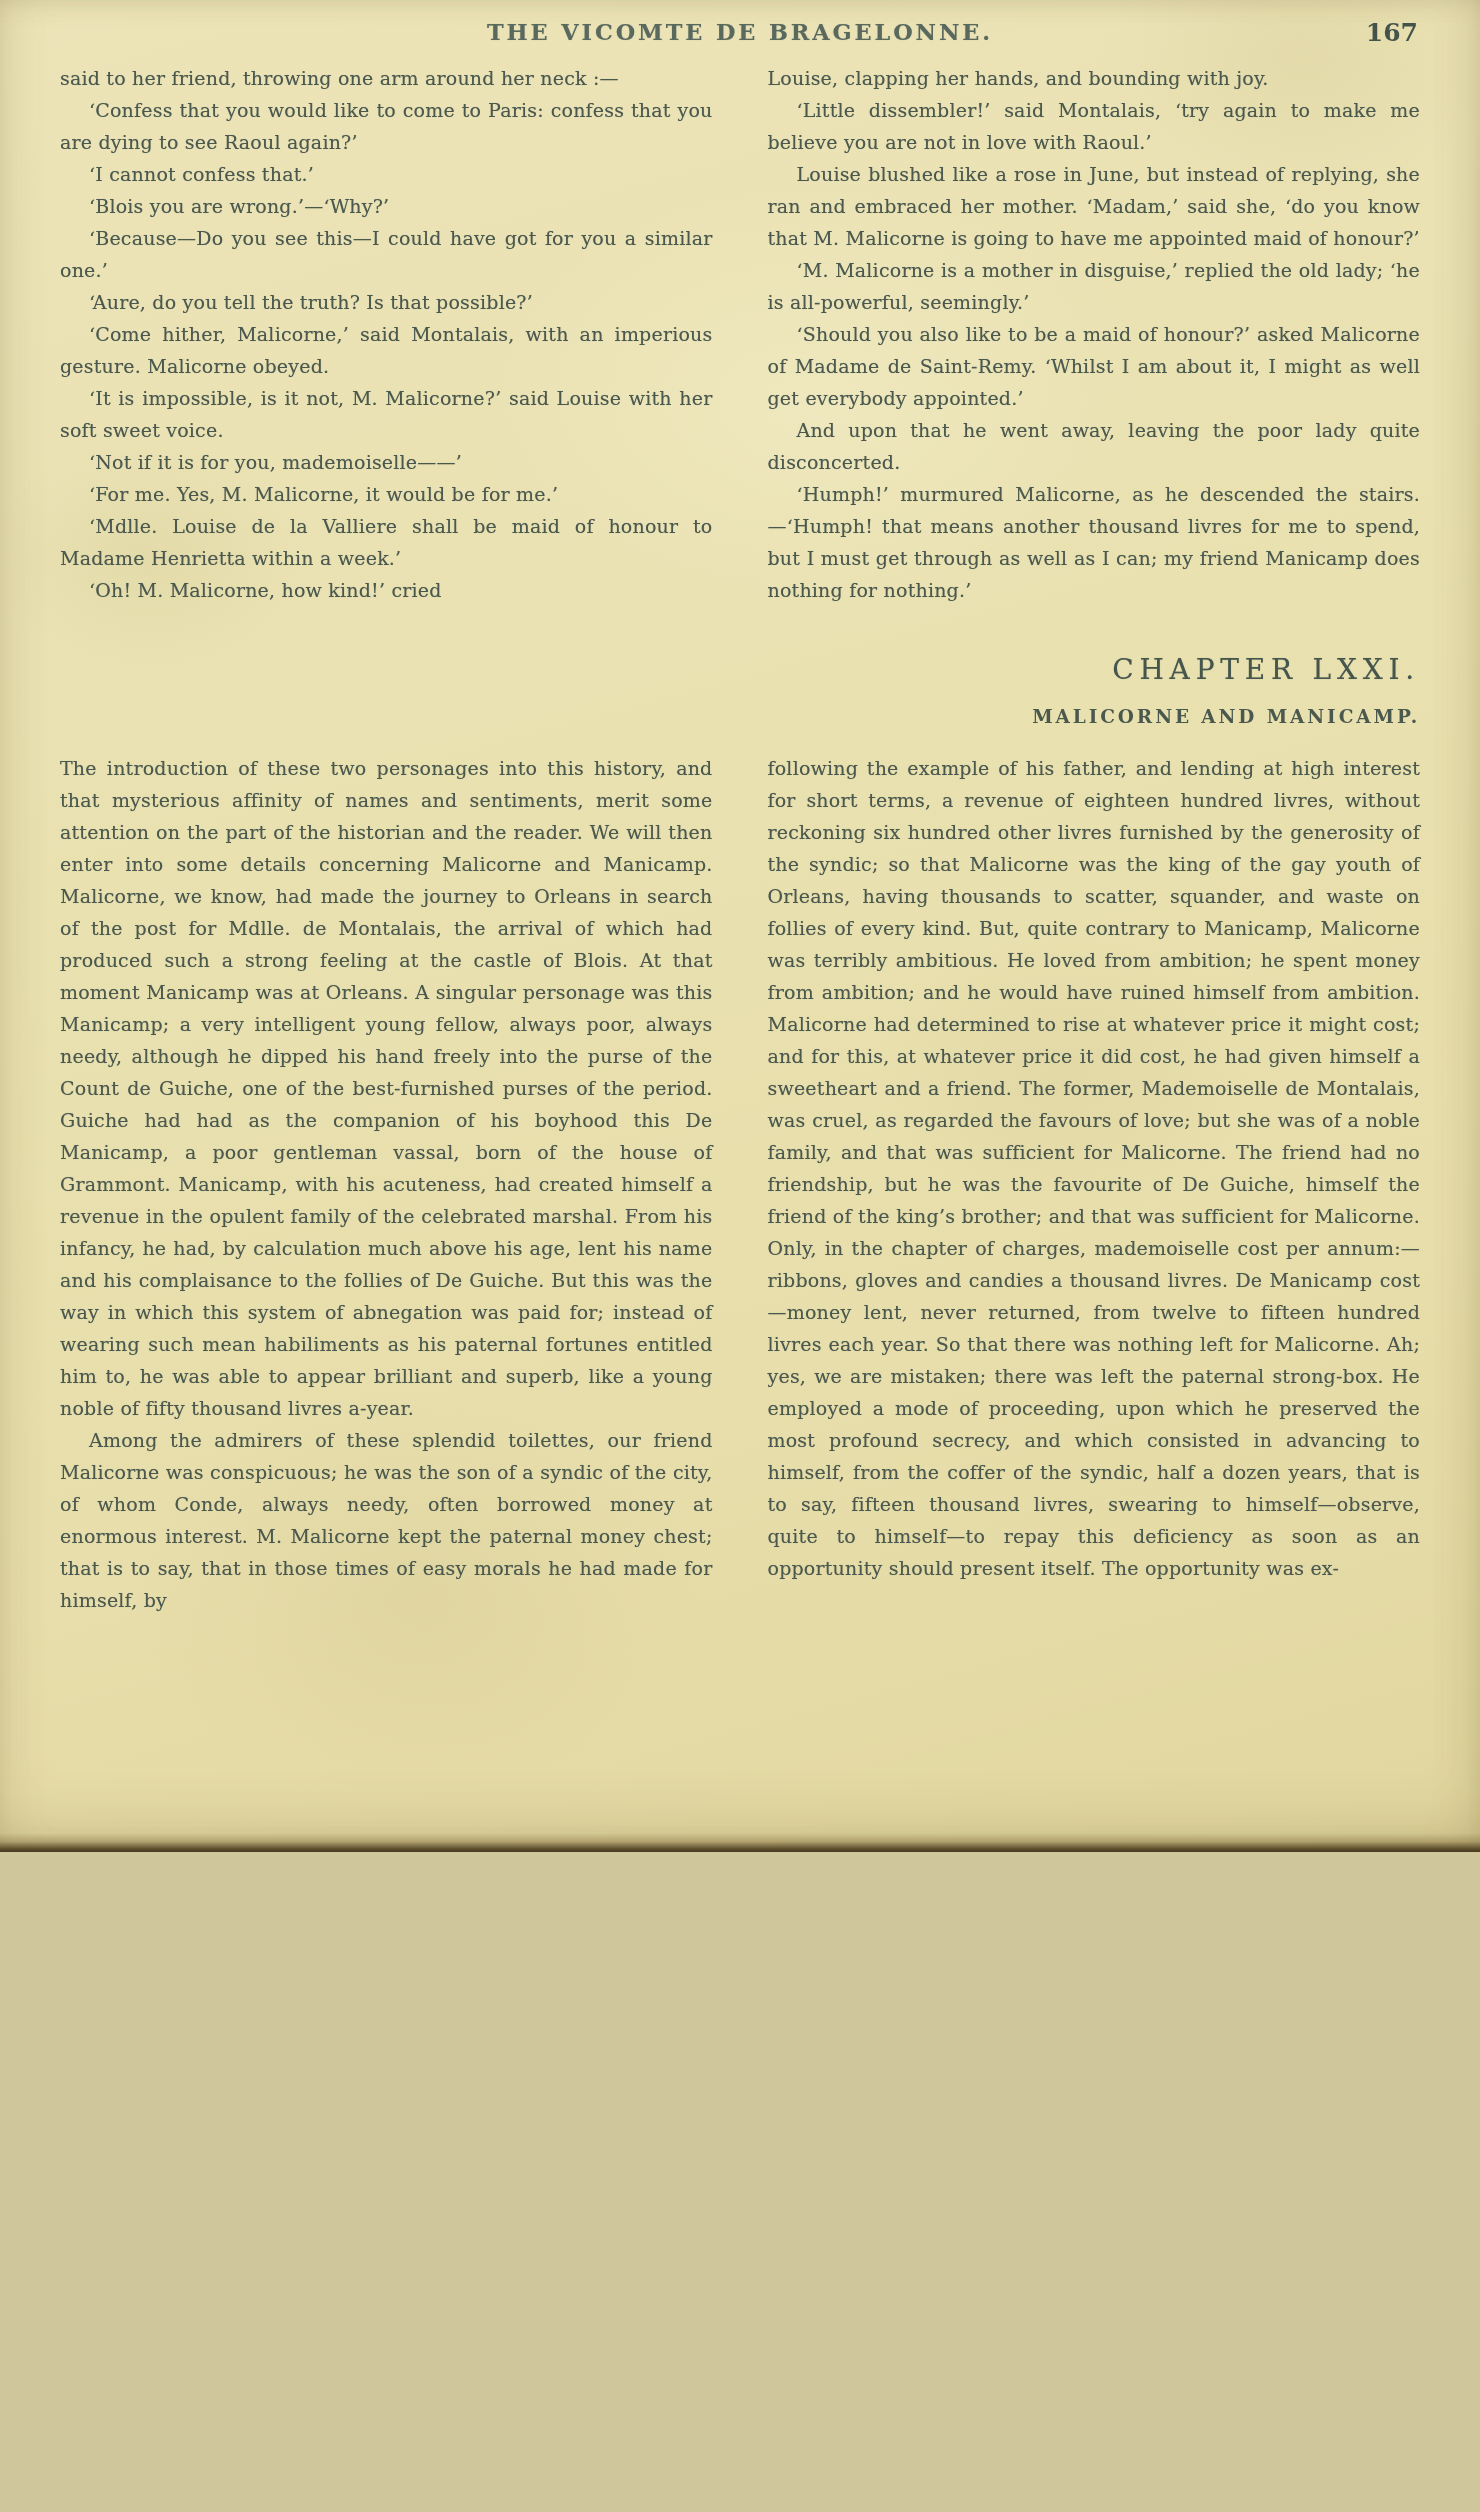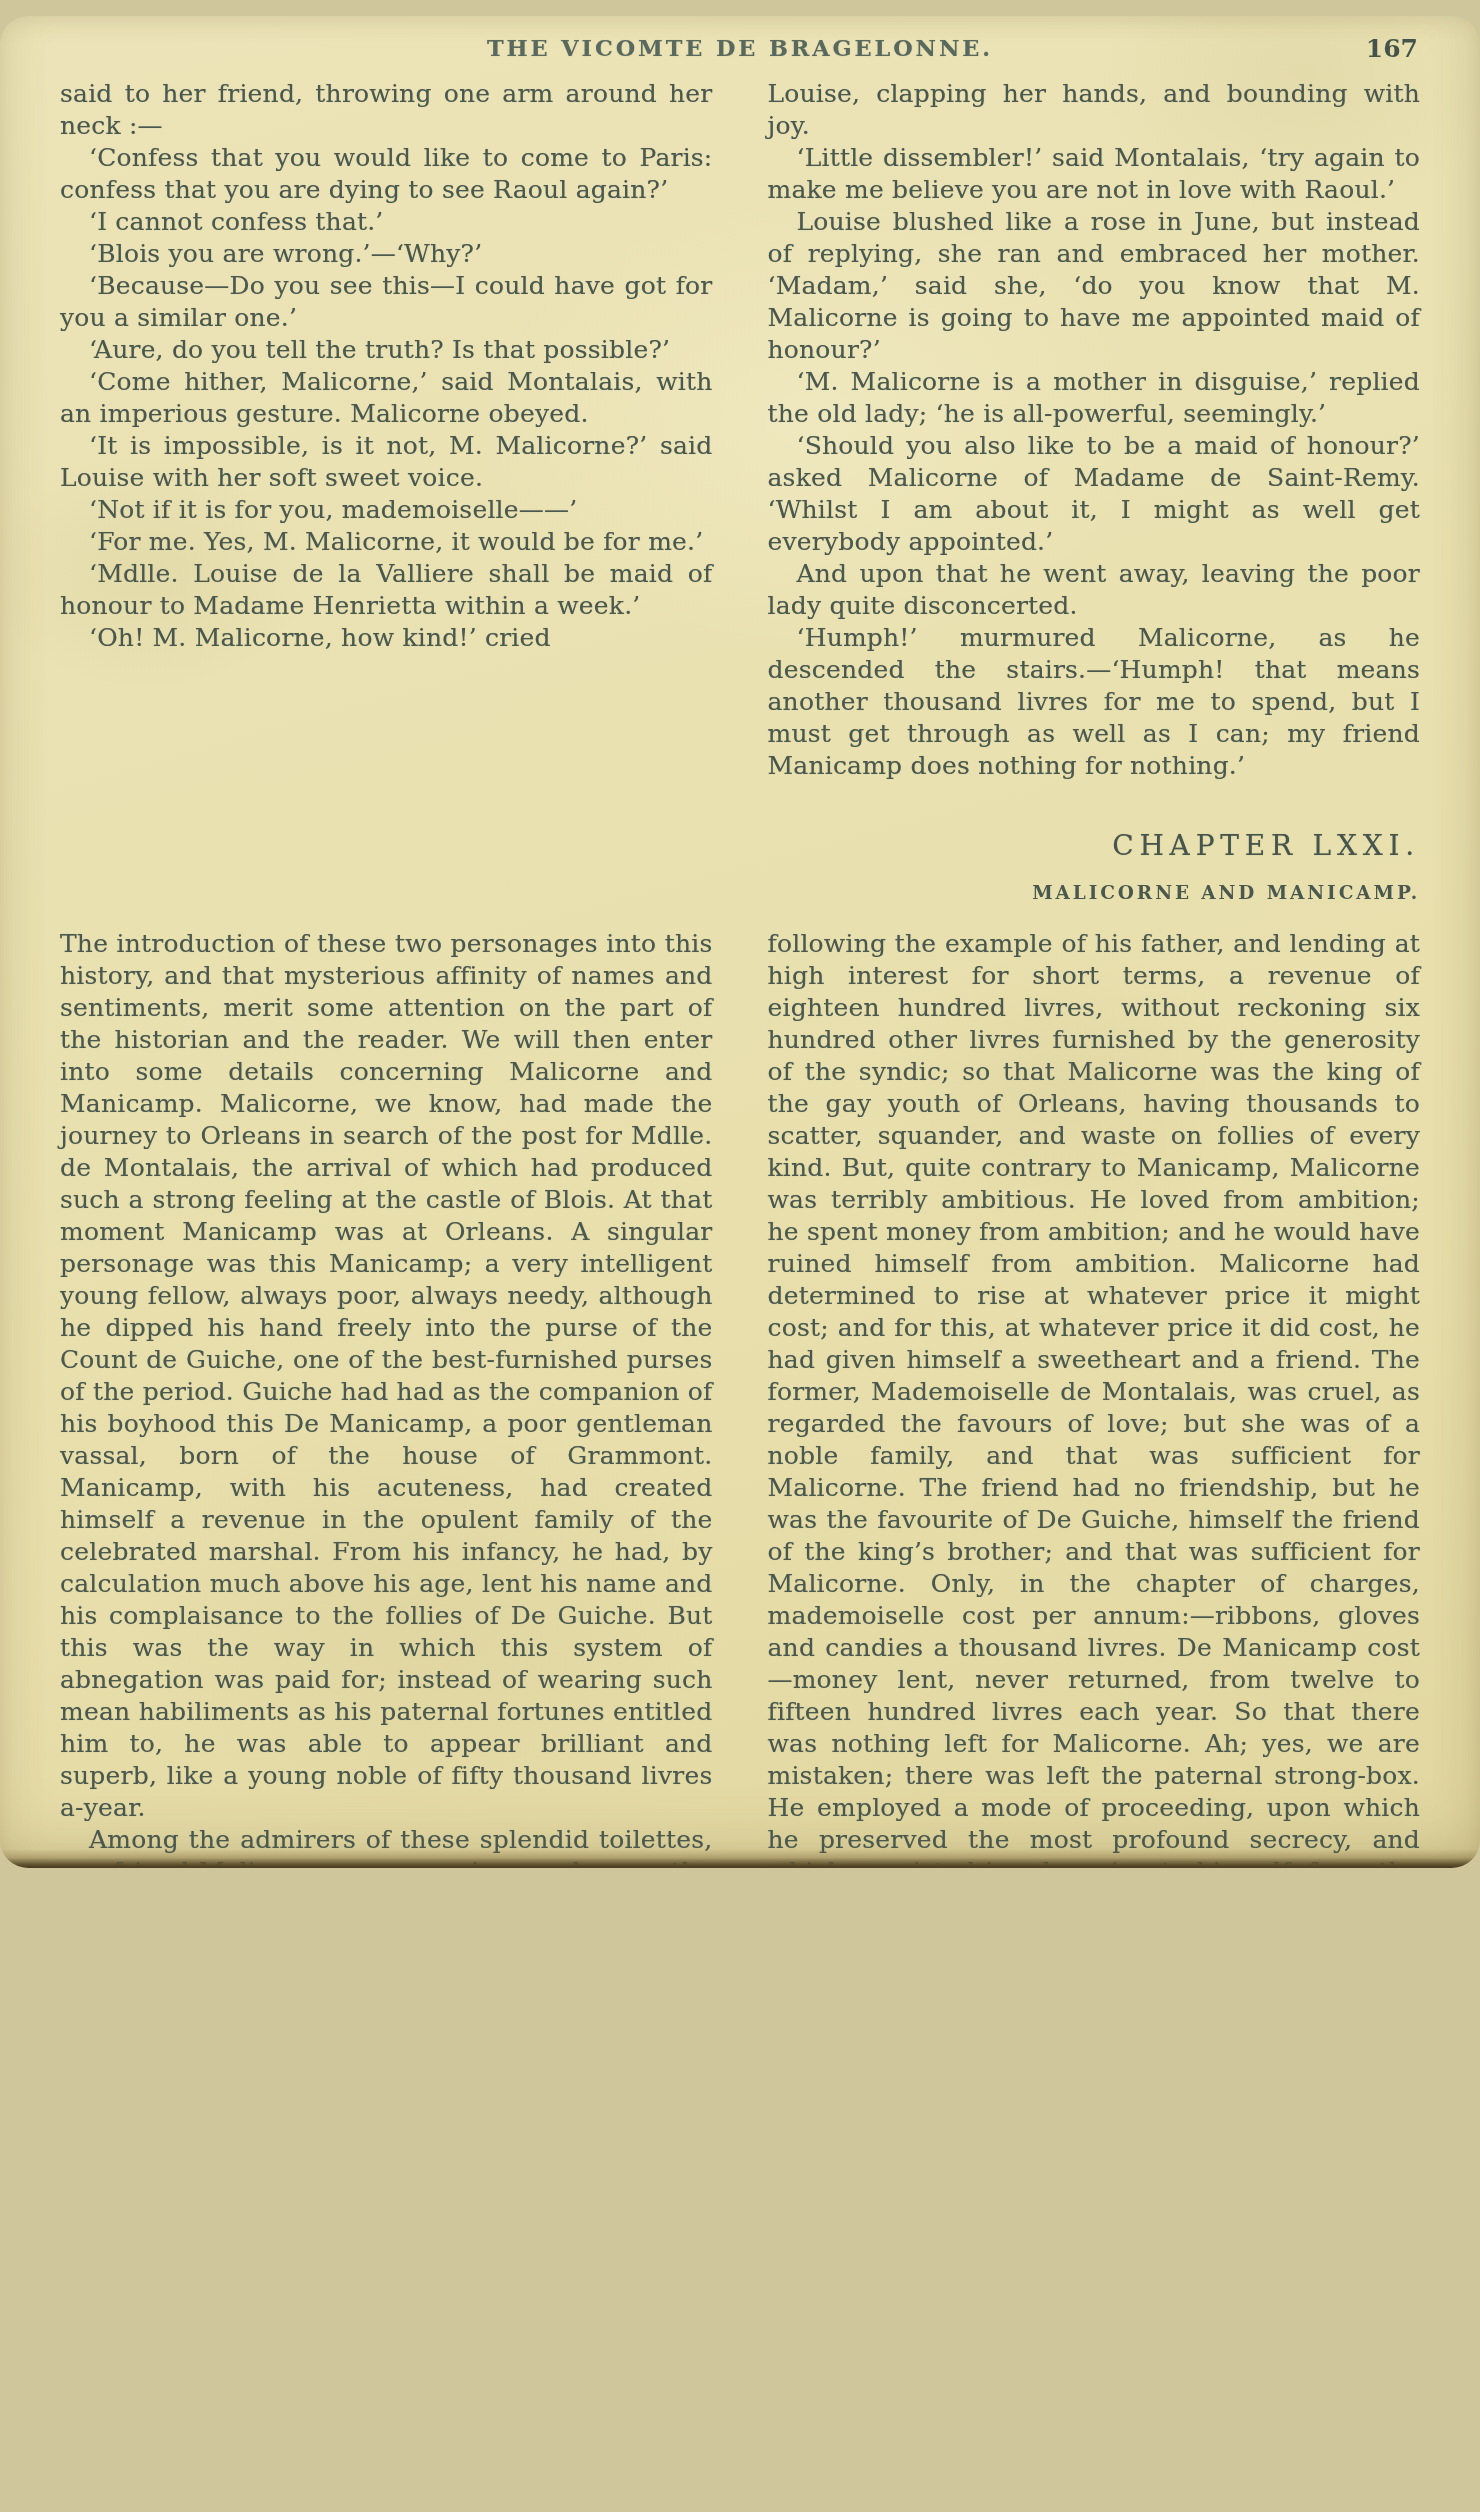--- a/index.html
+++ b/index.html
@@ -4,34 +4,33 @@
 <style>
   html, body {
     margin: 0;
     padding: 0;
     background: #cfc69c;
   }
   .page {
     position: relative;
     width: 1480px;
     height: 1852px;
-    margin: 16px auto;
+    margin: 0 auto;
     overflow: hidden;
     box-sizing: border-box;
     font-family: "DejaVu Serif", "Liberation Serif", serif;
     color: var(--ink, #4a584e);
     background-color: var(--paper, #e9e1b2);
     background-image:
       radial-gradient(292px 214px at 88% 3%,  rgba(168,146,84,0.10), rgba(0,0,0,0) 70%),
       radial-gradient(234px 166px at 10% 30%, rgba(168,146,84,0.09), rgba(0,0,0,0) 70%),
       radial-gradient(273px 204px at 72% 58%, rgba(150,130,70,0.07), rgba(0,0,0,0) 70%),
       radial-gradient(409px 292px at 28% 86%, rgba(150,130,70,0.08), rgba(0,0,0,0) 70%),
       radial-gradient(487px 331px at 55% 22%, rgba(255,250,225,0.25), rgba(0,0,0,0) 70%),
       linear-gradient(165deg, #ece4b8 0%, #e9e1b0 40%, #e7deab 72%, #e1d69f 100%);
-    border-radius: 28px;
   }
   .page::before {
     content: "";
     position: absolute;
     inset: 0;
     pointer-events: none;
     box-shadow:
       inset 0 -33px 68px -25px rgba(110,90,40,0.30),
       inset 0 9.7px 29px -17.5px rgba(110,100,70,0.25),
       inset -21.4px 0 58px -33px rgba(110,90,40,0.22),
@@ -62,21 +61,21 @@
     font-weight: 700;
     color: #44544a;
   }
   .two-col {
     display: flex;
     gap: 55px;
   }
   .col {
     flex: 1;
     min-width: 0;
-    font-size: 25px;
+    font-size: 19px;
     line-height: 32px;
     letter-spacing: 0.2px;
     text-align: justify;
     hyphens: auto;
     text-shadow: 0 0 0.7px rgba(74,88,80,0.45);
   }
   .col p {
     margin: 0;
   }
   .col p.ind {

